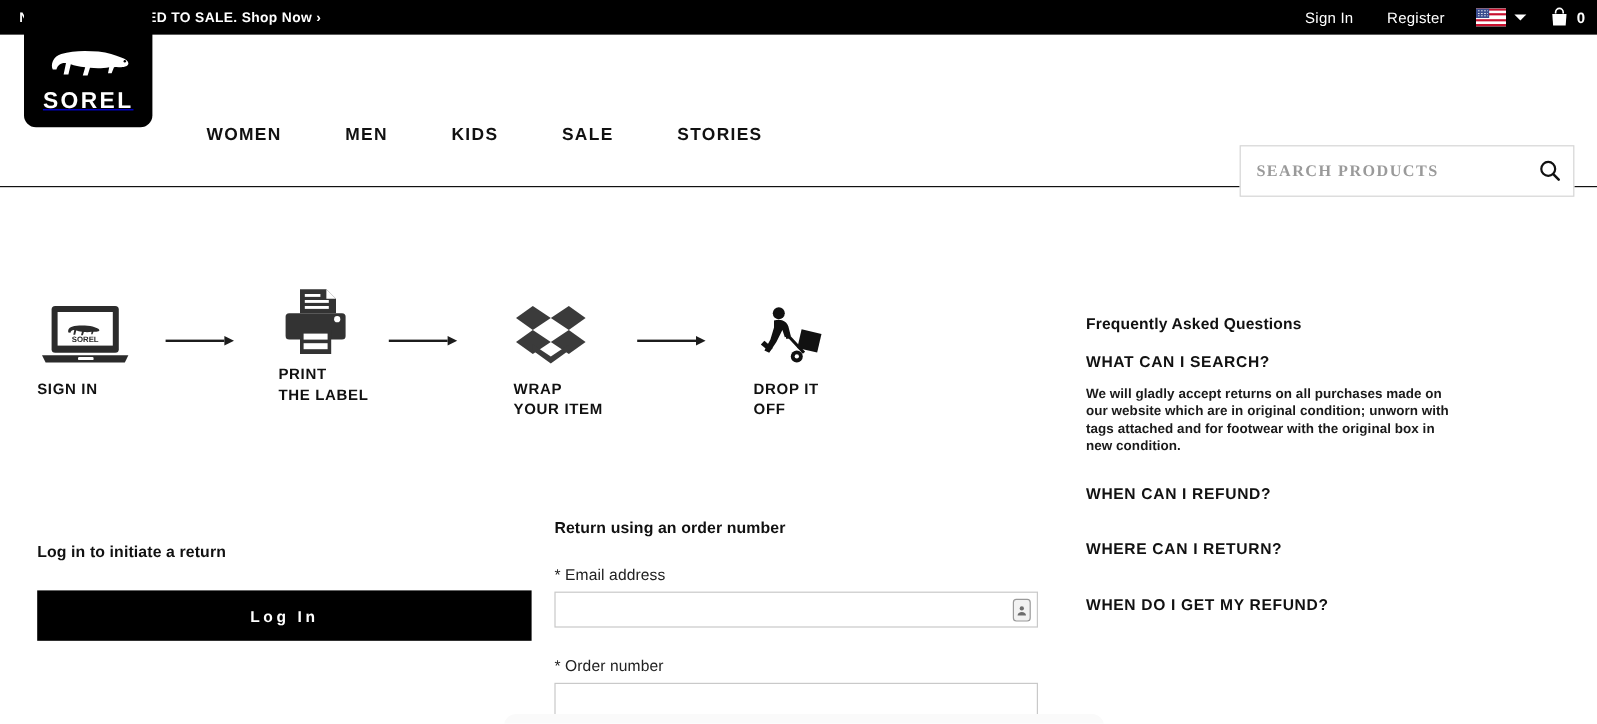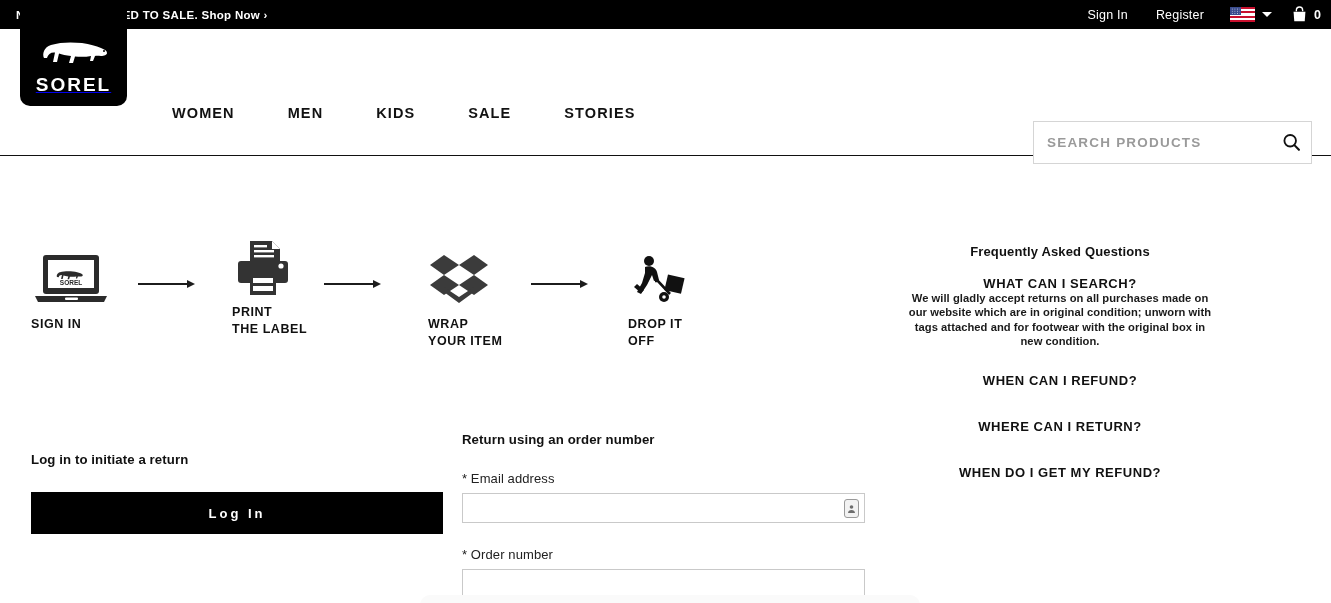--- a/index.html
+++ b/index.html
@@ -84,21 +84,21 @@
   .mainnav a:last-child { margin-right:0; }
 
   .searchbox {
     position:absolute; left:1033px; top:92px; width:279px; height:43px;
     border:1px solid #d5d5d5; background:#fff;
     display:flex; align-items:center;
   }
   .searchbox input {
     border:0; outline:0; background:transparent; flex:1;
     margin-left:11px; font-size:13.5px; font-weight:700; letter-spacing:1.2px;
-    color:#333; font-family:Liberation Sans, sans-serif;
+    color:#333; font-family:Liberation Serif, serif;
   }
   .searchbox input::placeholder { color:#9a9a9a; font-weight:700; letter-spacing:1.2px; }
   .search-btn {
     width:40px; height:41px; background:transparent; border:0; cursor:pointer;
     display:flex; align-items:center; justify-content:center;
   }
 
   
   .steps { position:absolute; left:0; top:156px; width:900px; height:220px; }
   .step { position:absolute; top:0; }
@@ -108,30 +108,30 @@
     color:#111; line-height:17px; white-space:nowrap;
   }
   .arrow { position:absolute; top:123px; height:10px; display:flex; align-items:center; }
   .arrow .line { height:1.4px; background:#1c1c1c; flex:1; }
   .arrow .head {
     width:0;height:0;border-top:4.5px solid transparent;border-bottom:4.5px solid transparent;
     border-left:8px solid #1c1c1c;
   }
 
   
-  .faq { position:absolute; left:905px; top:244px; width:310px;text-align:center; }
+  .faq { position:absolute; left:905px; top:262px; width:310px; }
   .faq-title {
     font-size:13px; font-weight:700; color:#111; letter-spacing:.15px; margin-bottom:17px;
   }
   .faq-q {
     font-size:13px; font-weight:700; color:#111; letter-spacing:.55px; cursor:pointer;
   }
   .faq-a {
     font-size:11.2px; font-weight:700; color:#1a1a1a; line-height:14.4px;
-    letter-spacing:.05px; 
+    letter-spacing:.05px; margin-top:13px;
   }
   .faq-item { margin-bottom:0; }
   .faq-gap-1 { height:24px; }
   .faq-gap { height:31px; }
 
   
   .login-col { position:absolute; left:31px; top:452px; width:412px; }
   .form-h {
     font-size:13.2px; font-weight:700; color:#111; letter-spacing:.1px;
   }

